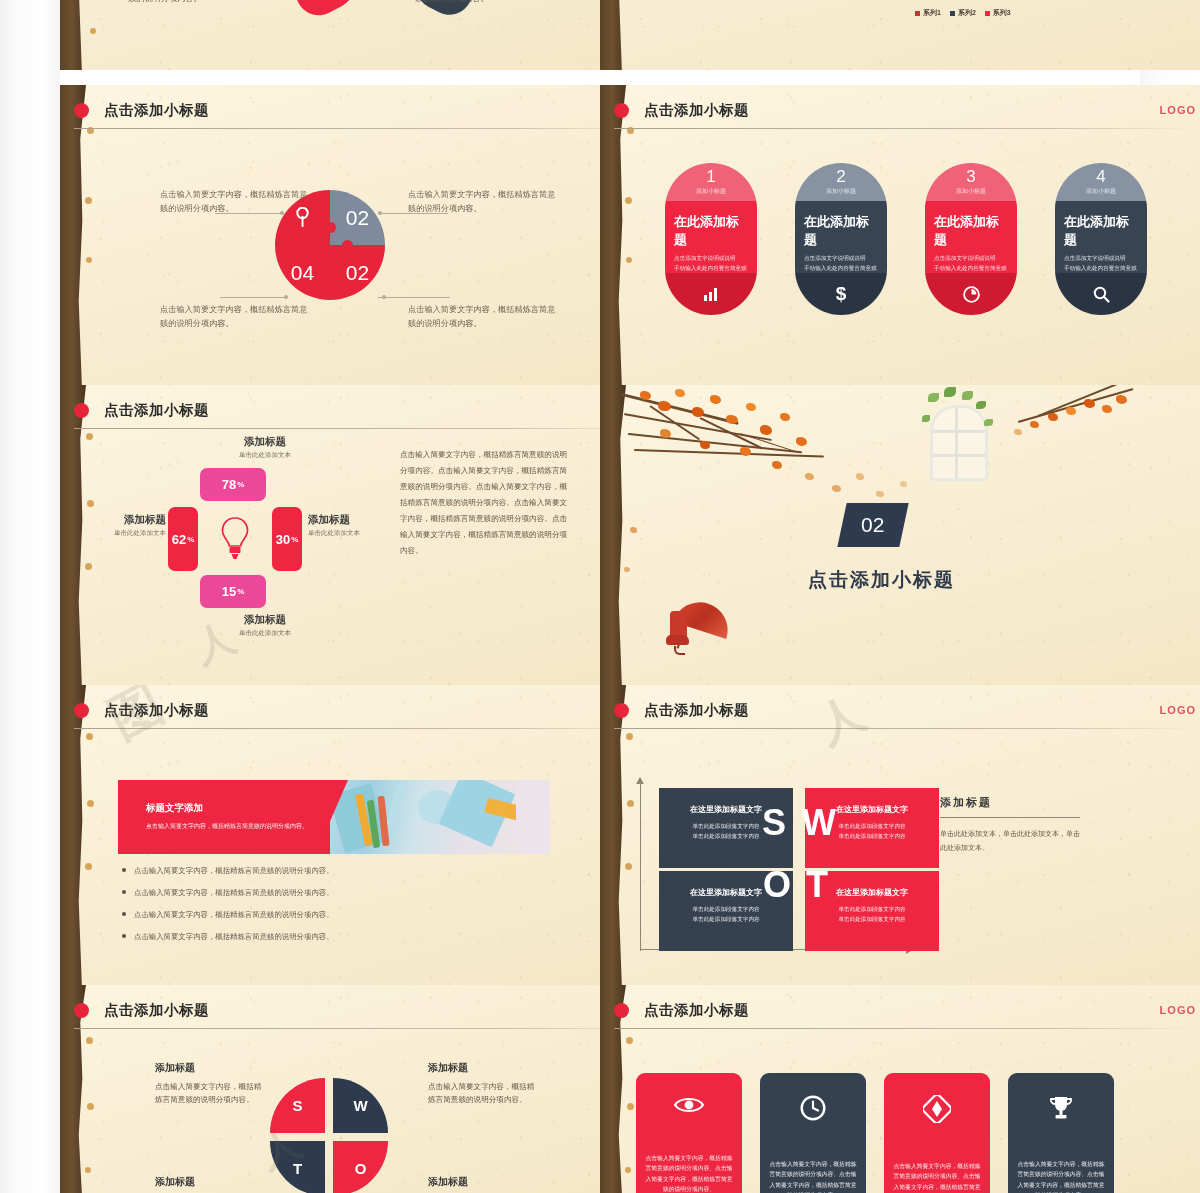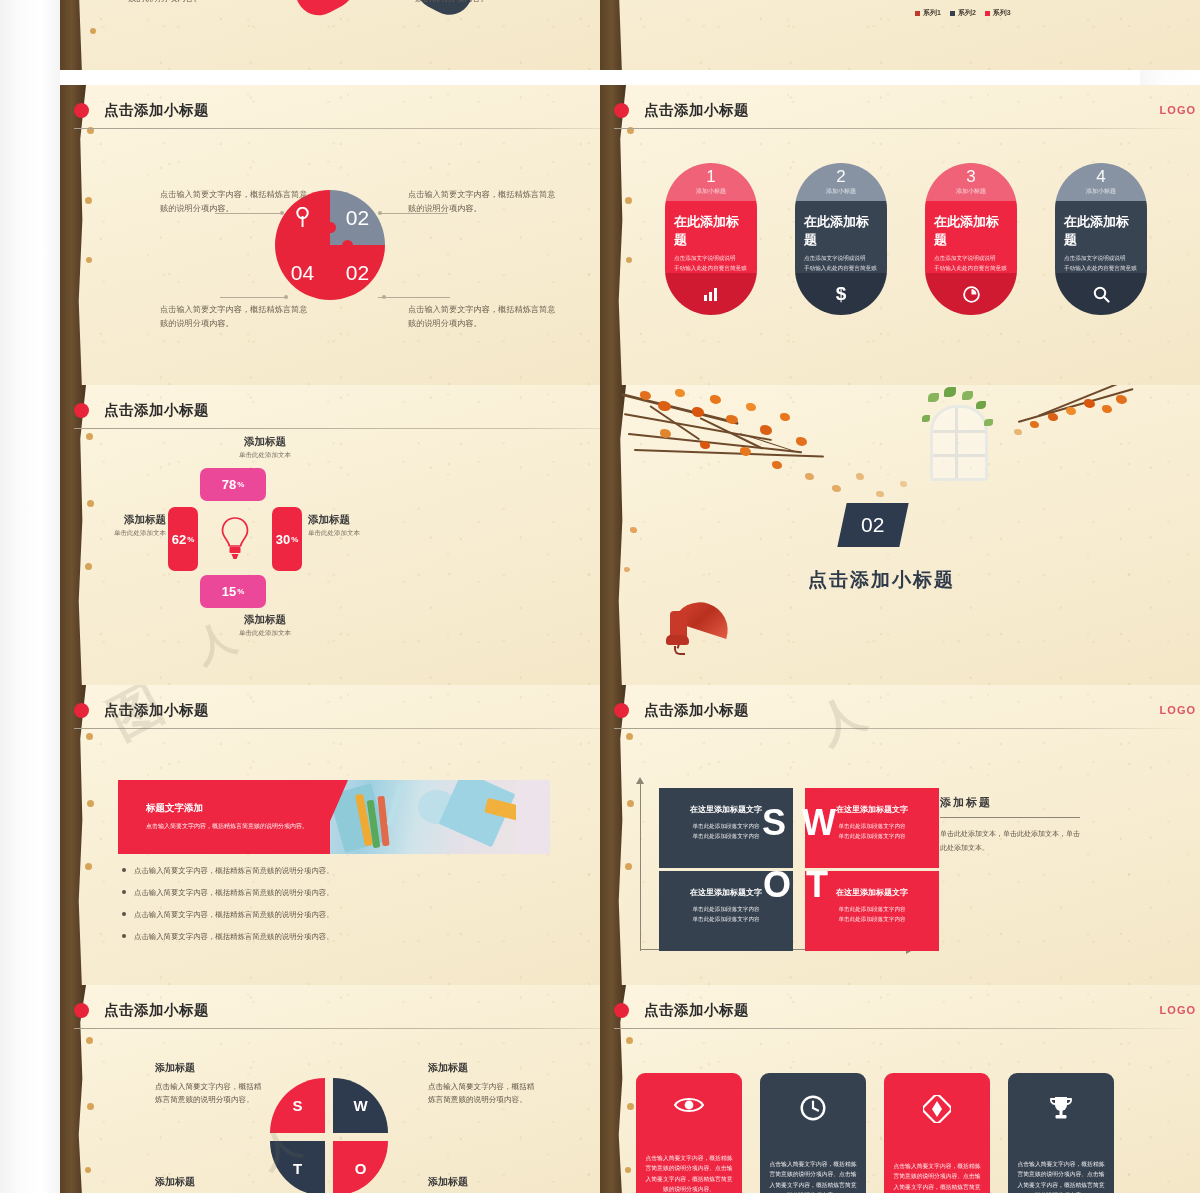--- a/index.html
+++ b/index.html
@@ -381,20 +381,21 @@
 
   <div class="pct nav" style="left:140px;top:190px;width:66px;height:33px;">
     <span>15</span>
         <span class="u">%</span>
   </div>
   <div style="position:absolute;left:140px;top:228px;text-align:center;width:130px;">
     <div class="lbl-h">添加标题</div>
     <div class="lbl-s">单击此处添加文本</div>
   </div>
 
+  <div class="para" style="position:absolute;left:340px;top:62px;width:170px;">点击输入简要文字内容，概括精炼言简意赅的说明分项内容。点击输入简要文字内容，概括精炼言简意赅的说明分项内容。点击输入简要文字内容，概括精炼言简意赅的说明分项内容。点击输入简要文字内容，概括精炼言简意赅的说明分项内容。点击输入简要文字内容，概括精炼言简意赅的说明分项内容。</div>
   <div class="wm" style="left:135px;top:230px;font-size:40px;transform:rotate(-22deg);">人</div>
 </div>
 
 <div class="slide" style="left:540px;top:385px;">
   <div class="paper"></div>
   <div class="trunk"></div>
 
   <div class="branch" style="left:20px;top:0;">
     <div class="twig" style="left:2px;top:8px;width:120px;height:3px;transform:rotate(14deg);"></div>
     <div class="twig" style="left:4px;top:28px;width:150px;height:2.4px;transform:rotate(10deg);"></div>

